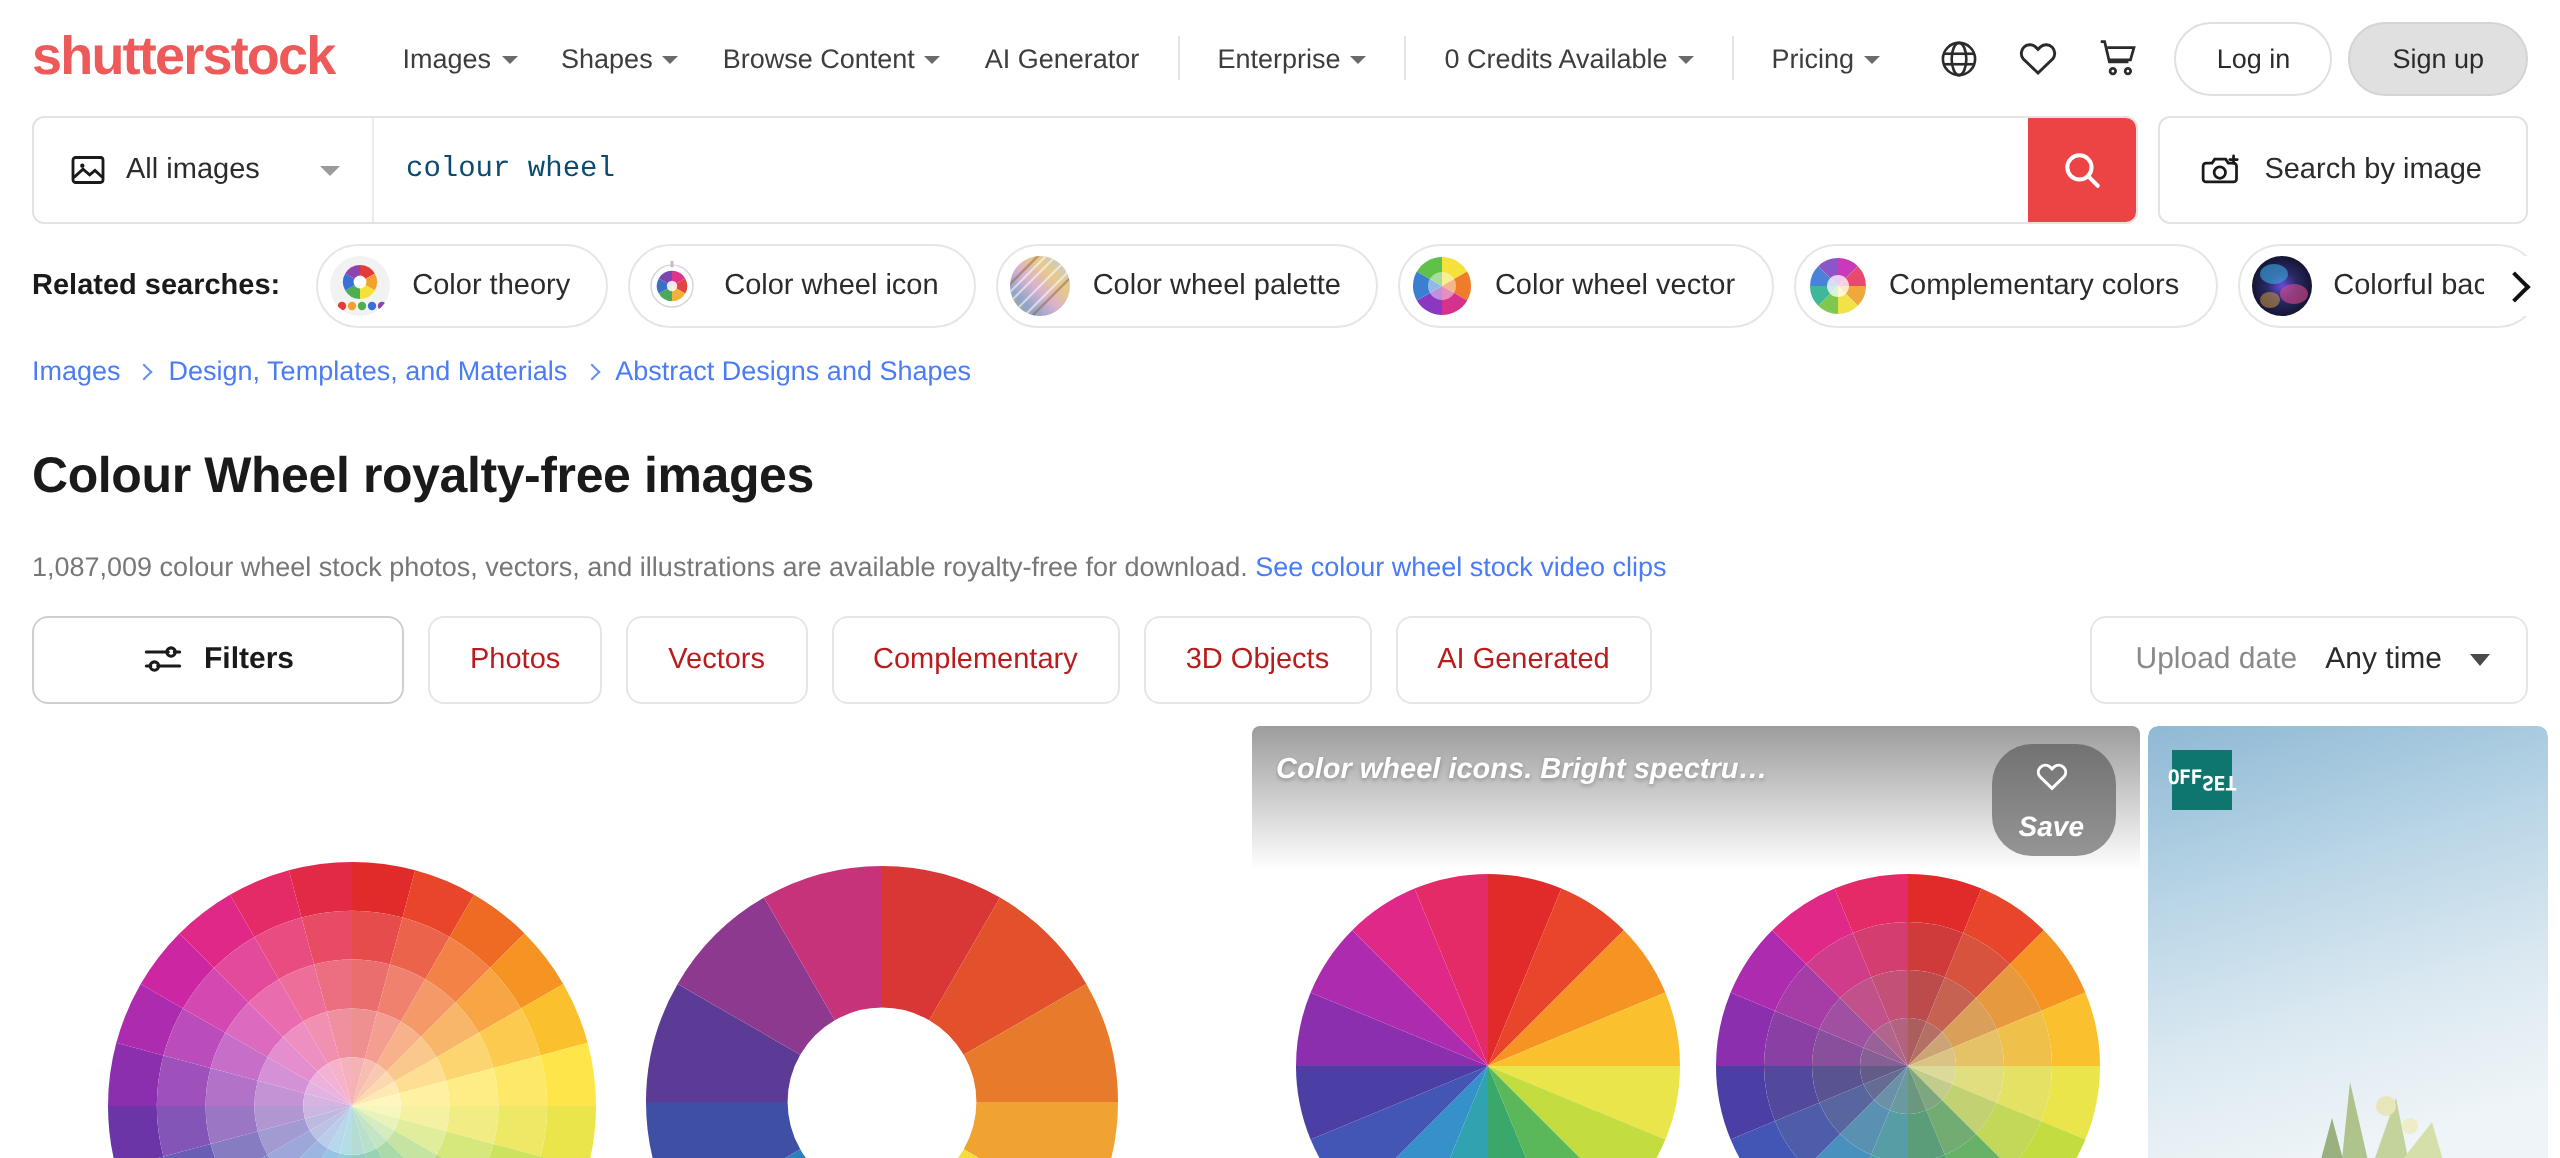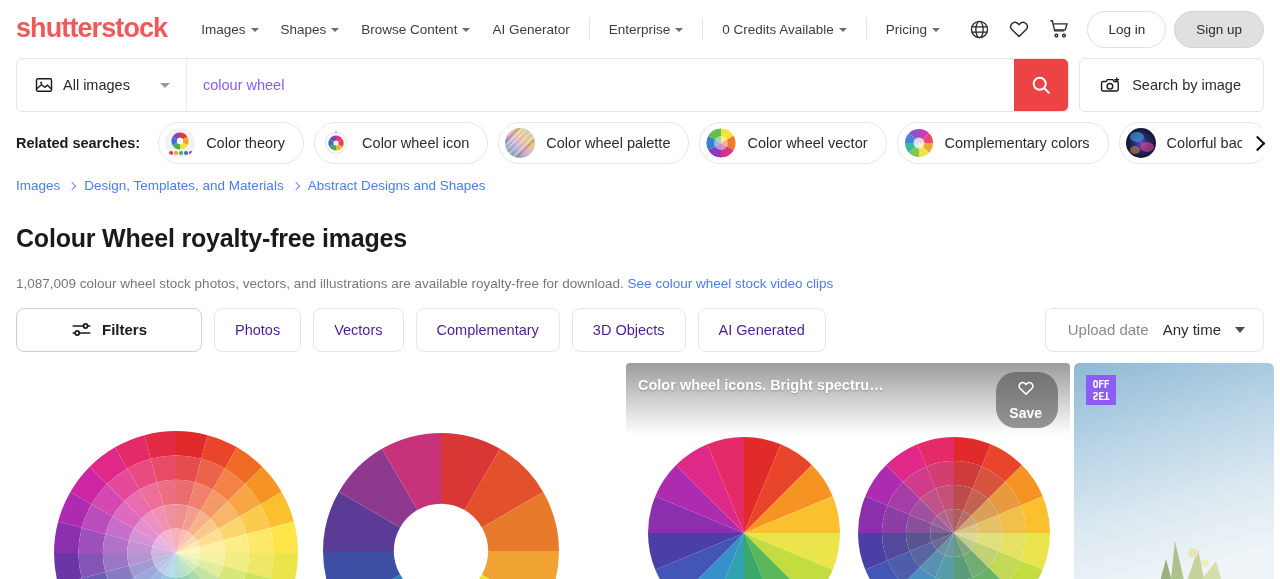--- a/index.html
+++ b/index.html
@@ -126,23 +126,23 @@
     width: 0; height: 0;
     border-left: 5px solid transparent;
     border-right: 5px solid transparent;
     border-top: 5.5px solid #9a9a9a;
   }
   .search-input {
     flex: 1;
     border: none;
     outline: none;
     font-size: 14.5px;
-    color: #8b5cf6;
+    color: #0c4a6e;
     padding: 0 16px;
-    font-family: Liberation Sans, sans-serif;
+    font-family: Liberation Mono, monospace;
     background: transparent;
   }
   .search-submit {
     width: 54px;
     background: #ec4444;
     border: none;
     display: flex; align-items: center; justify-content: center;
     cursor: pointer;
   }
   .btn-searchimage {
@@ -261,21 +261,21 @@
   }
   .chip-flat {
     display: flex; align-items: center; justify-content: center;
     border: 1px solid #e6e6e6;
     border-radius: 8px;
     height: 44px;
     padding: 16px 20px;
     background: #fff;
     cursor: pointer;
     font-size: 14.5px;
-    color: #4c1d95;
+    color: #b91c1c;
     white-space: nowrap;
   }
   .uploaddate {
     margin-left: auto;
     display: flex; align-items: center;
     gap: 14px;
     border: 1px solid #e6e6e6;
     border-radius: 8px;
     height: 44px;
     padding: 0 18px 0 22px;
@@ -316,20 +316,21 @@
     background: #fff;
   }
   .card-overlay {
     position: absolute;
     top: 0; left: 0; right: 0;
     height: 72px;
     background: linear-gradient(to bottom, rgba(20,20,20,0.42), rgba(20,20,20,0.0));
     display: flex;
     align-items: flex-start;
     padding: 11px 12px 0 12px;
+    font-style: italic;
   }
   .card-title {
     color: #fff;
     font-size: 14.5px;
     font-weight: 700;
     text-shadow: 0 1px 2px rgba(0,0,0,0.25);
     white-space: nowrap;
     overflow: hidden;
     flex: 1;
     line-height: 22px;
@@ -345,23 +346,22 @@
     cursor: pointer;
     white-space: nowrap;
     margin-top: -2px;
     flex-direction: column;
   }
 
   .offset-logo {
     position: absolute;
     top: 12px; left: 12px;
     width: 30px; height: 30px;
-    background: #8b5cf6;
-    display: flex;
-    flex-direction: column;
+    background: #0f766e;
+    display: flex;
     align-items: center;
     justify-content: center;
     line-height: 10px;
   }
   .offset-logo span {
     color: #fff;
     font-family: "DejaVu Sans Mono", monospace;
     font-size: 10px;
     font-weight: 700;
     letter-spacing: -0.3px;

